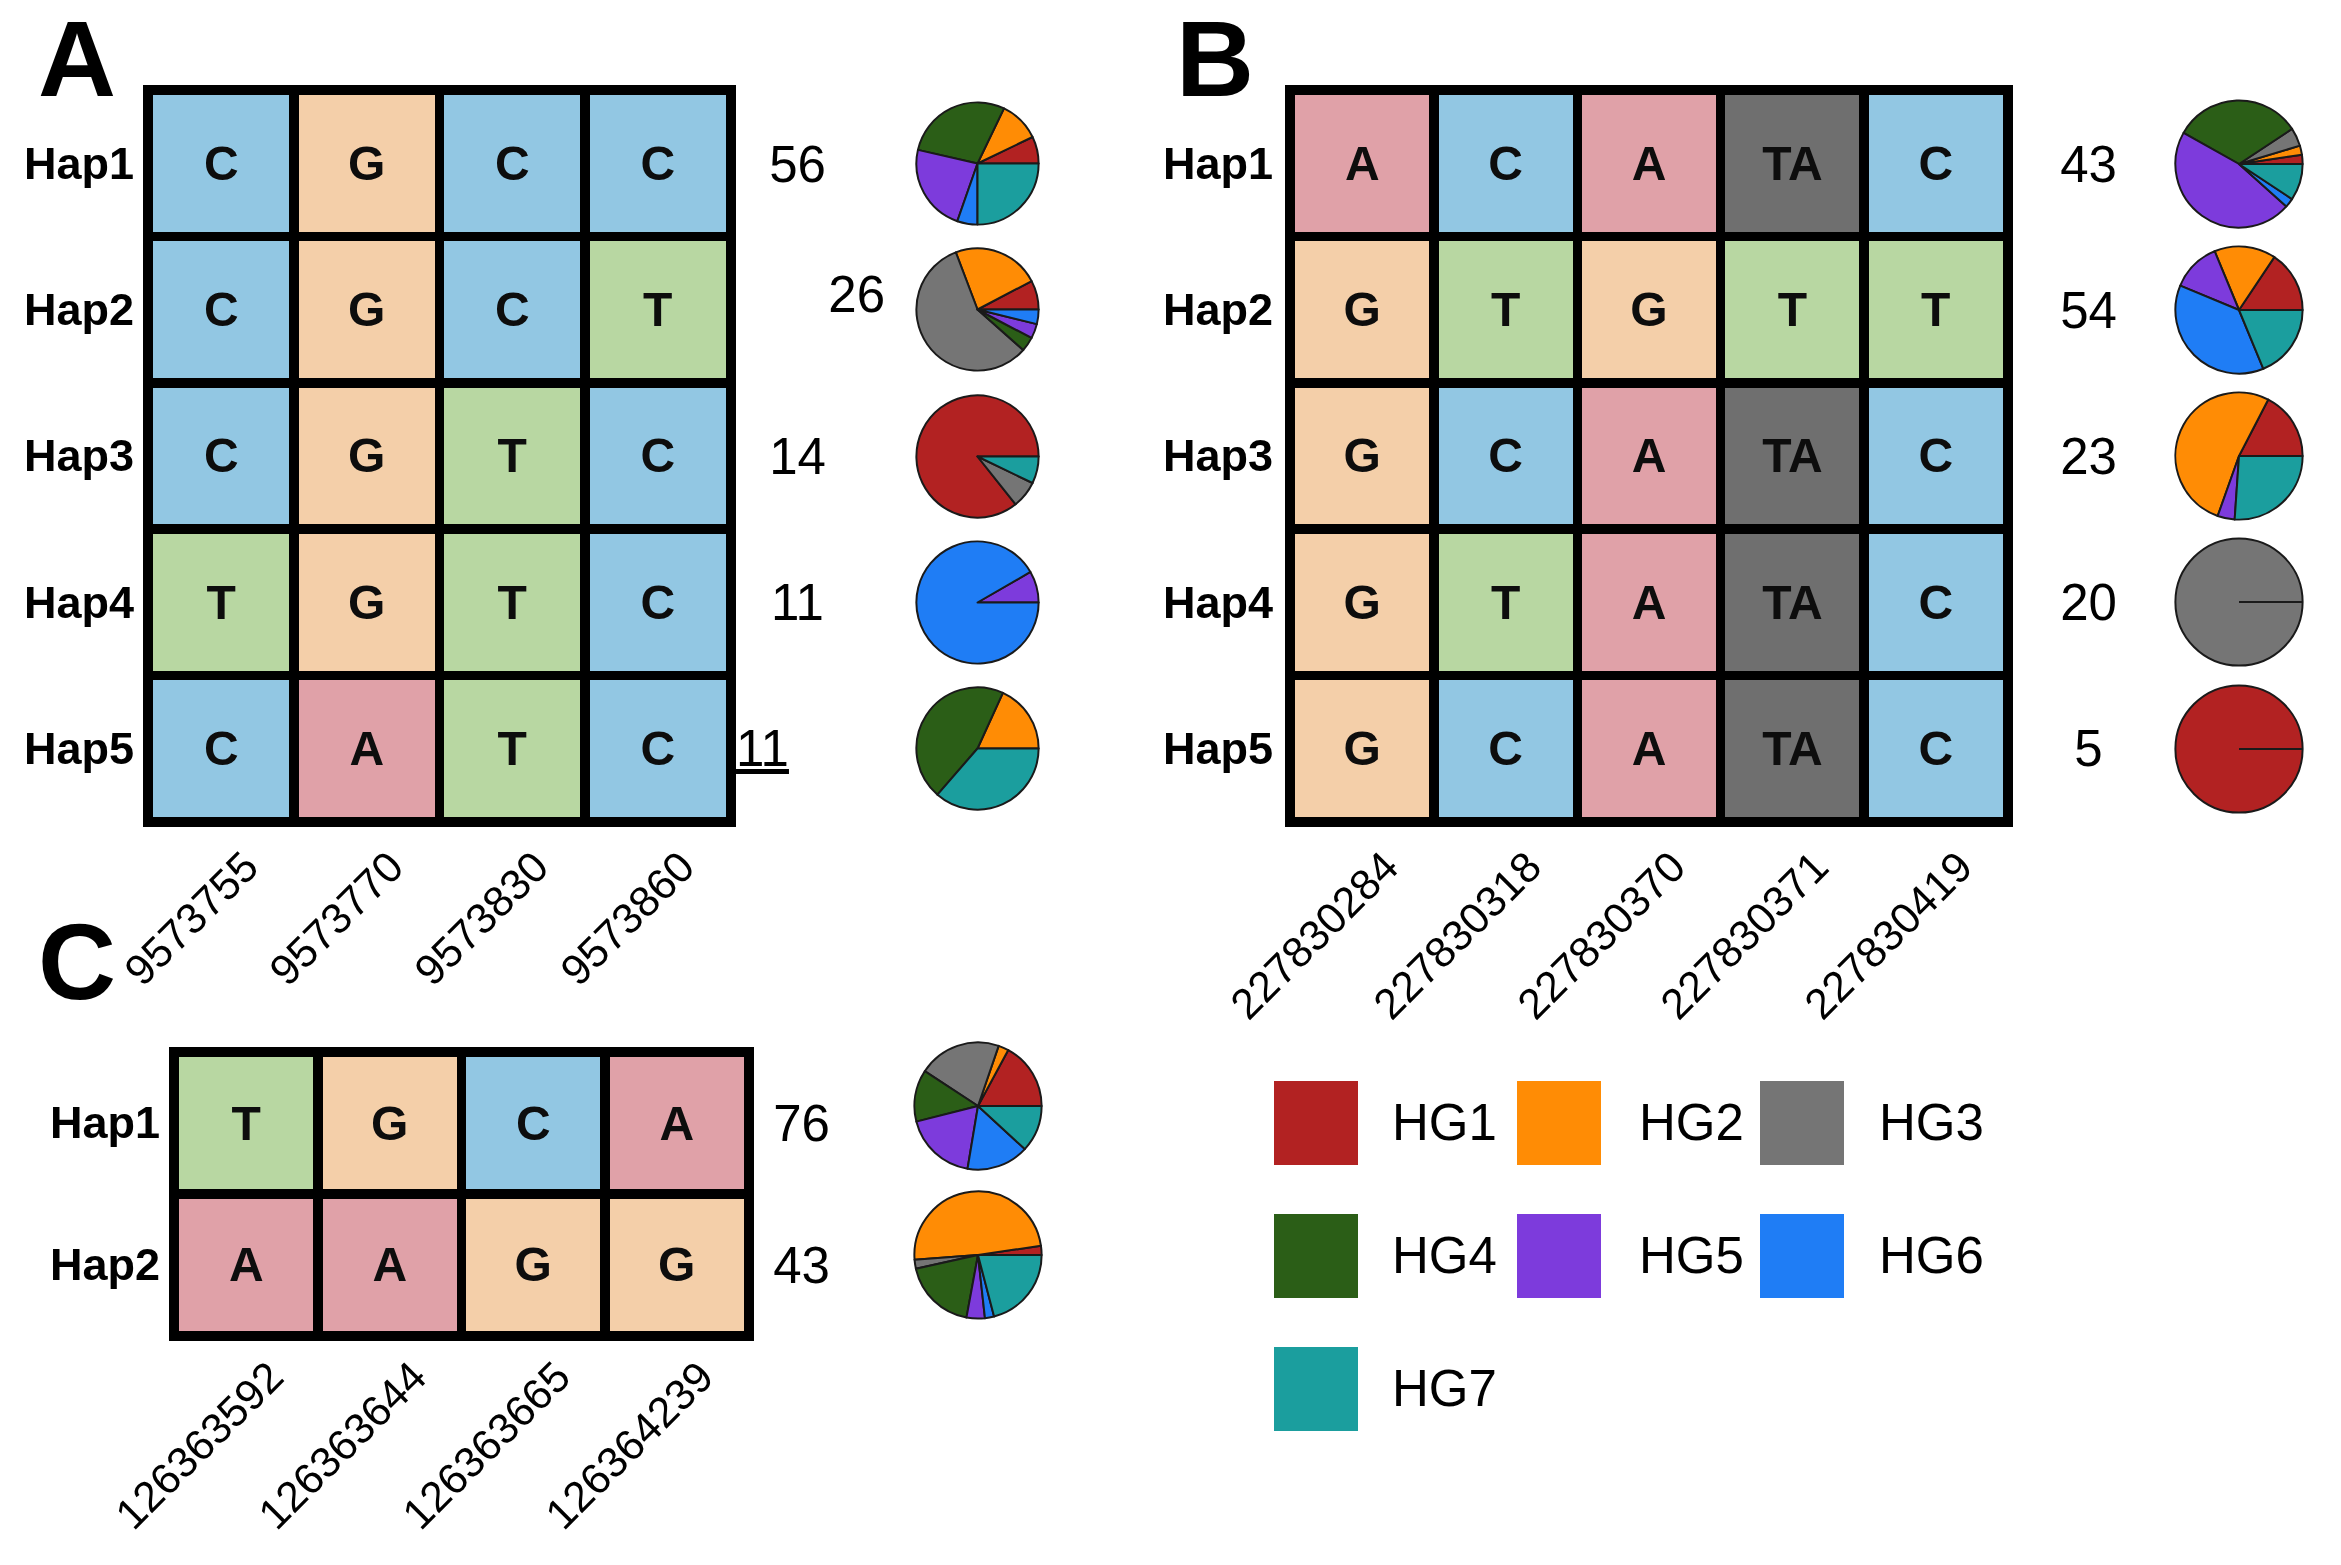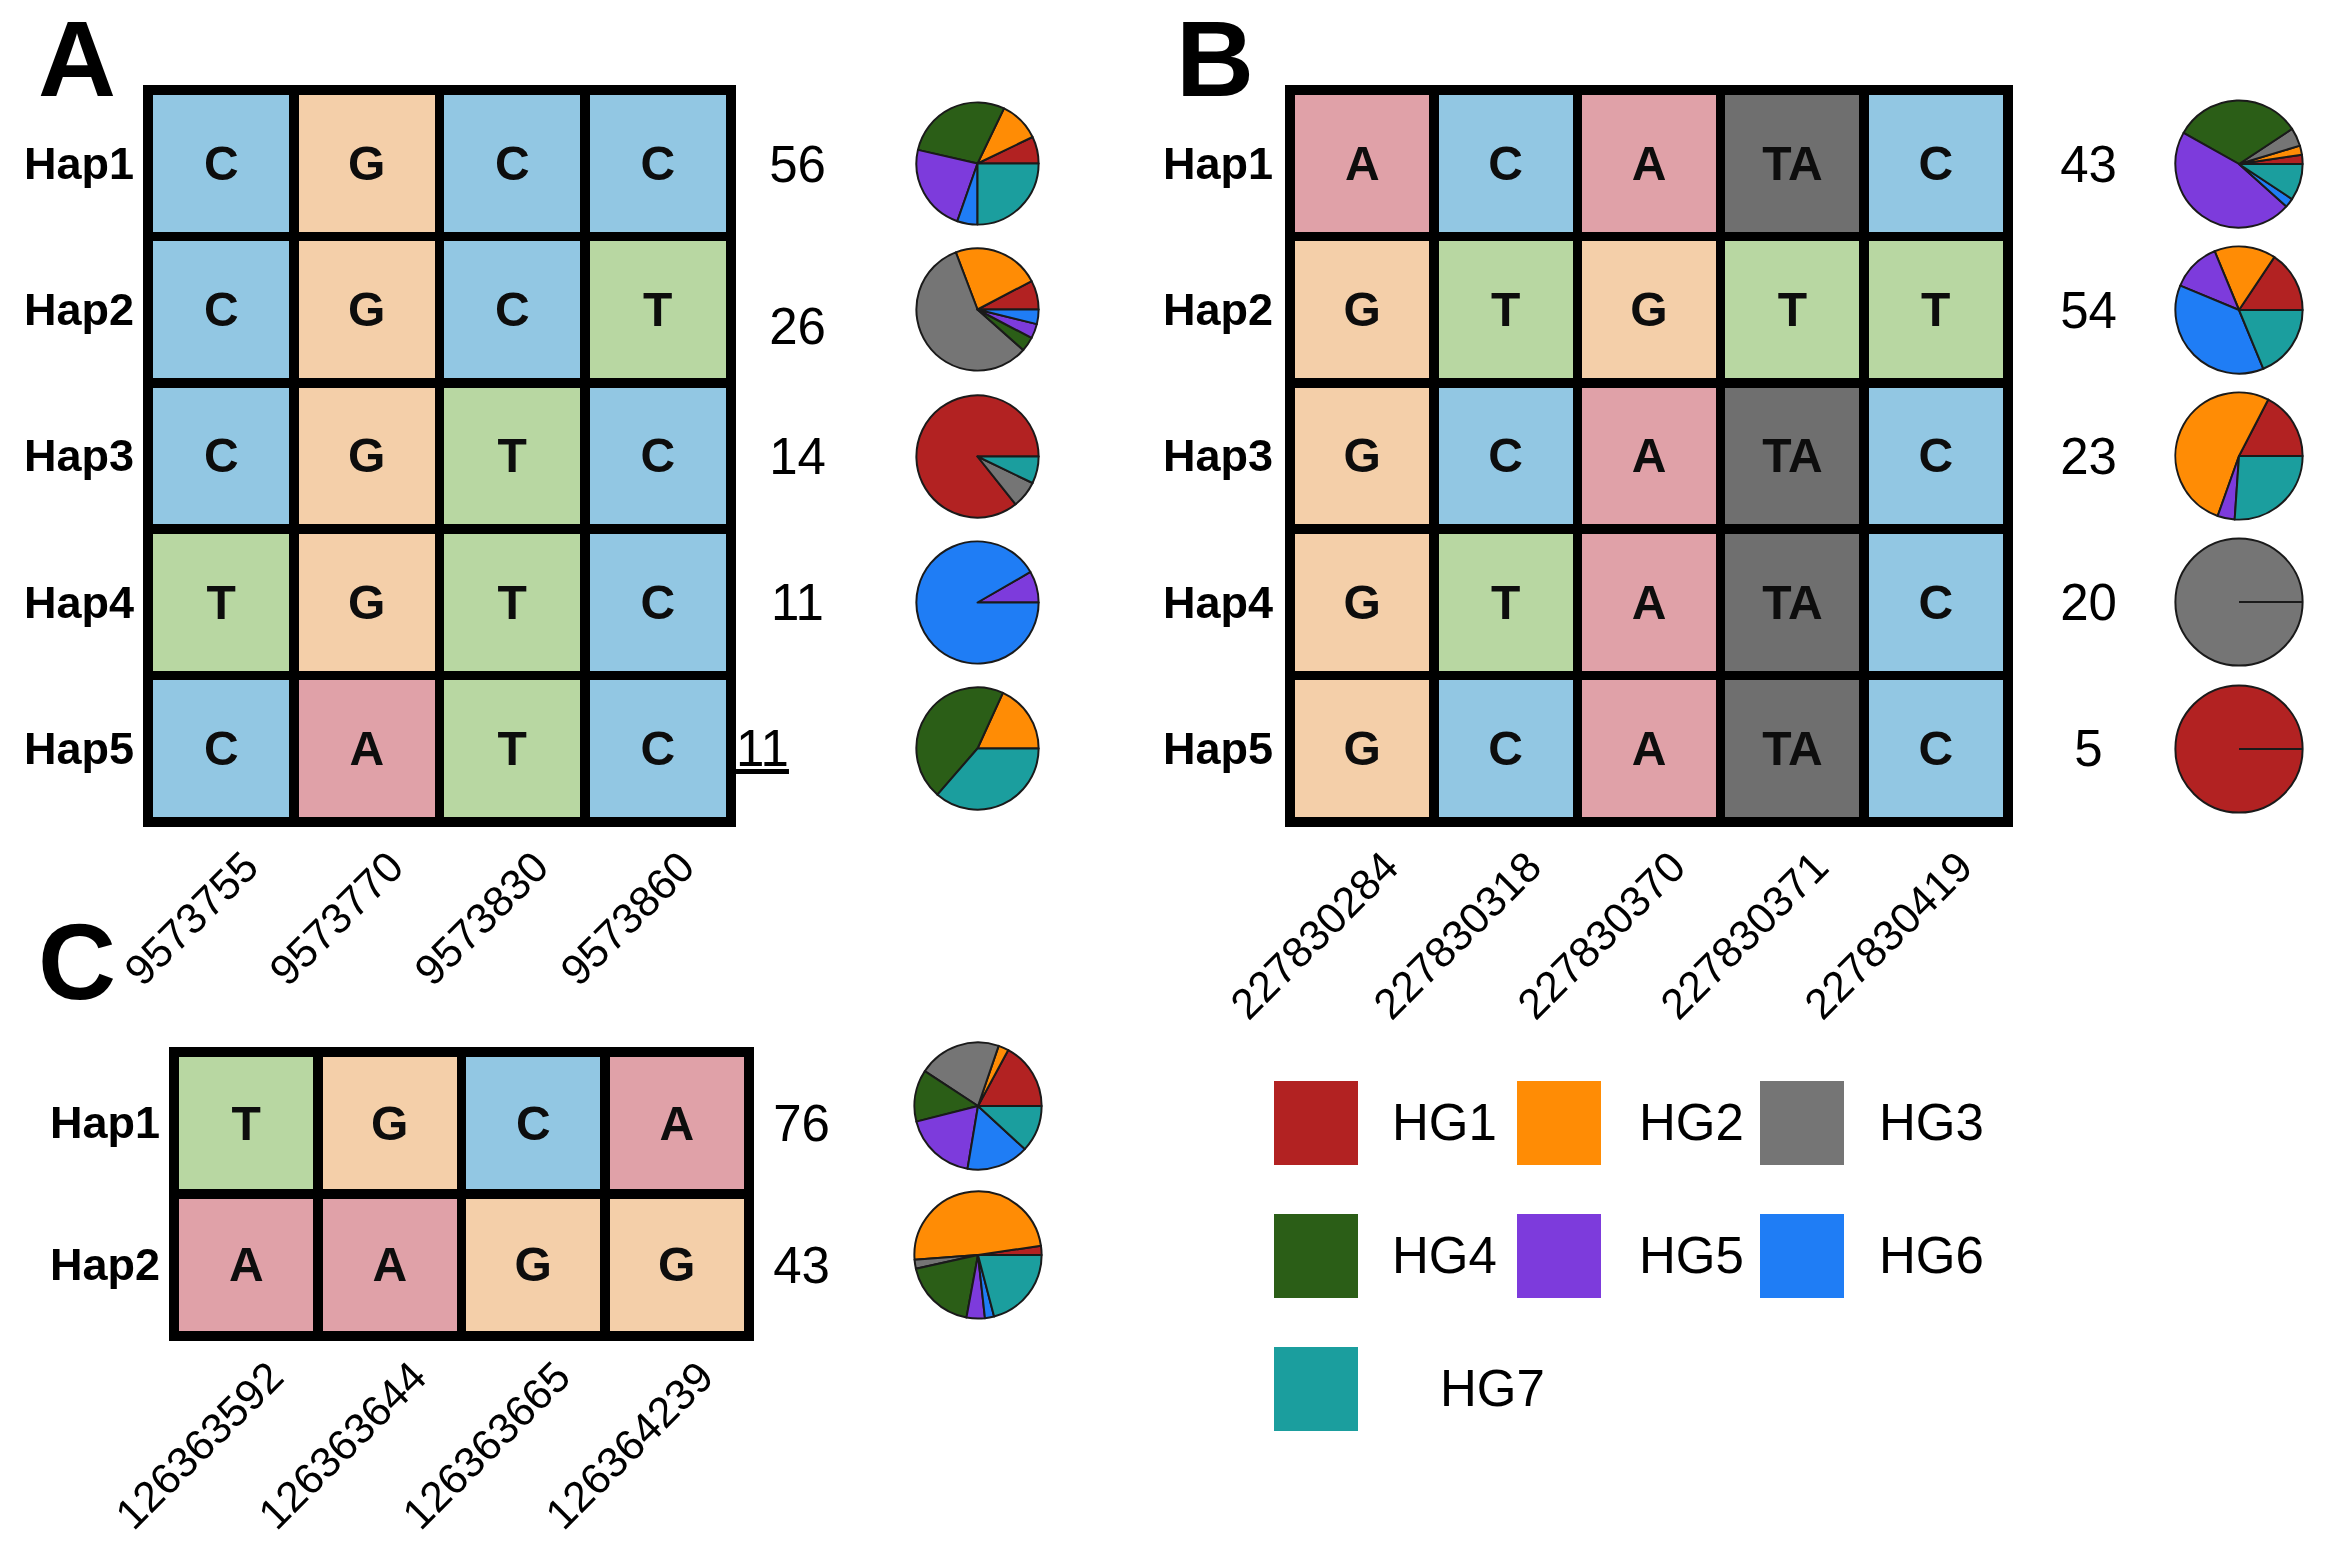--- a/index.html
+++ b/index.html
@@ -53,21 +53,21 @@
       <div class="count" style="left: 710px; width: 175px; top: 138px;">56</div>
       <svg width="127" height="127" viewBox="0 0 160 160" class="pie" style="left: 914px; top: 100px;">
         <path d="M 80 80 L 157 80 A 77 77 0 0 0 149.37460282848627 46.590952087948025 Z" fill="#b22222" stroke="#1a1a1a" stroke-width="2.5" stroke-linejoin="round"></path>
         <path d="M 80 80 L 149.37460282848627 46.590952087948025 A 77 77 0 0 0 113.40904791205199 10.62539717151374 Z" fill="#ff8c05" stroke="#1a1a1a" stroke-width="2.5" stroke-linejoin="round"></path>
         <path d="M 80 80 L 113.40904791205199 10.62539717151374 A 77 77 0 0 0 4.930550761999584 62.86588808536375 Z" fill="#2b5e17" stroke="#1a1a1a" stroke-width="2.5" stroke-linejoin="round"></path>
         <path d="M 80 80 L 4.930550761999584 62.86588808536375 A 77 77 0 0 0 54.568512229452054 152.67901643374427 Z" fill="#7d3bdc" stroke="#1a1a1a" stroke-width="2.5" stroke-linejoin="round"></path>
         <path d="M 80 80 L 54.568512229452054 152.67901643374427 A 77 77 0 0 0 79.99999999999991 157 Z" fill="#1f7df5" stroke="#1a1a1a" stroke-width="2.5" stroke-linejoin="round"></path>
         <path d="M 80 80 L 79.99999999999991 157 A 77 77 0 0 0 157 80.00000000000009 Z" fill="#1b9e9e" stroke="#1a1a1a" stroke-width="2.5" stroke-linejoin="round"></path>
       </svg>
       <div class="haplabel" style="left: -121px; width: 255px; top: 286px;">Hap2</div>
-      <div class="count" style="left: 710px; width: 175px; top: 300px;">26</div>
+      <div class="count" style="left: 710px; width: 175px; top: 268px; text-align: right;">26</div>
       <svg width="127" height="127" viewBox="0 0 160 160" class="pie" style="left: 914px; top: 246px;">
         <path d="M 80 80 L 157 80 A 77 77 0 0 0 148.18011397529716 44.21631575262982 Z" fill="#b22222" stroke="#1a1a1a" stroke-width="2.5" stroke-linejoin="round"></path>
         <path d="M 80 80 L 148.18011397529716 44.21631575262982 A 77 77 0 0 0 52.69542369772475 8.003749313223054 Z" fill="#ff8c05" stroke="#1a1a1a" stroke-width="2.5" stroke-linejoin="round"></path>
         <path d="M 80 80 L 52.69542369772475 8.003749313223054 A 77 77 0 1 0 137.63532760917477 131.06044468454127 Z" fill="#757575" stroke="#1a1a1a" stroke-width="2.5" stroke-linejoin="round"></path>
         <path d="M 80 80 L 137.63532760917477 131.06044468454127 A 77 77 0 0 0 148.18011397529713 115.78368424737022 Z" fill="#2b5e17" stroke="#1a1a1a" stroke-width="2.5" stroke-linejoin="round"></path>
         <path d="M 80 80 L 148.18011397529713 115.78368424737022 A 77 77 0 0 0 154.76251994180603 98.42730615014189 Z" fill="#7d3bdc" stroke="#1a1a1a" stroke-width="2.5" stroke-linejoin="round"></path>
         <path d="M 80 80 L 154.76251994180603 98.42730615014189 A 77 77 0 0 0 157 79.99999999999989 Z" fill="#1f7df5" stroke="#1a1a1a" stroke-width="2.5" stroke-linejoin="round"></path>
       </svg>
       <div class="haplabel" style="left: -121px; width: 255px; top: 432px;">Hap3</div>
       <div class="count" style="left: 710px; width: 175px; top: 430px;">14</div>
@@ -209,16 +209,16 @@
       <div class="legend-label" style="left: 1639px; top: 1081px;">HG2</div>
       <div class="legend-swatch" style="left: 1760px; top: 1081px; background: rgb(117, 117, 117);"></div>
       <div class="legend-label" style="left: 1879px; top: 1081px;">HG3</div>
       <div class="legend-swatch" style="left: 1274px; top: 1214px; background: rgb(43, 94, 23);"></div>
       <div class="legend-label" style="left: 1392px; top: 1214px;">HG4</div>
       <div class="legend-swatch" style="left: 1517px; top: 1214px; background: rgb(125, 59, 220);"></div>
       <div class="legend-label" style="left: 1639px; top: 1214px;">HG5</div>
       <div class="legend-swatch" style="left: 1760px; top: 1214px; background: rgb(31, 125, 245);"></div>
       <div class="legend-label" style="left: 1879px; top: 1214px;">HG6</div>
       <div class="legend-swatch" style="left: 1274px; top: 1347px; background: rgb(27, 158, 158);"></div>
-      <div class="legend-label" style="left: 1392px; top: 1347px; margin-left: 48px;">HG7</div>
+      <div class="legend-label" style="left: 1392px; top: 1347px;">HG7</div>
     </div>
 </div>
 
 
 </body></html>

